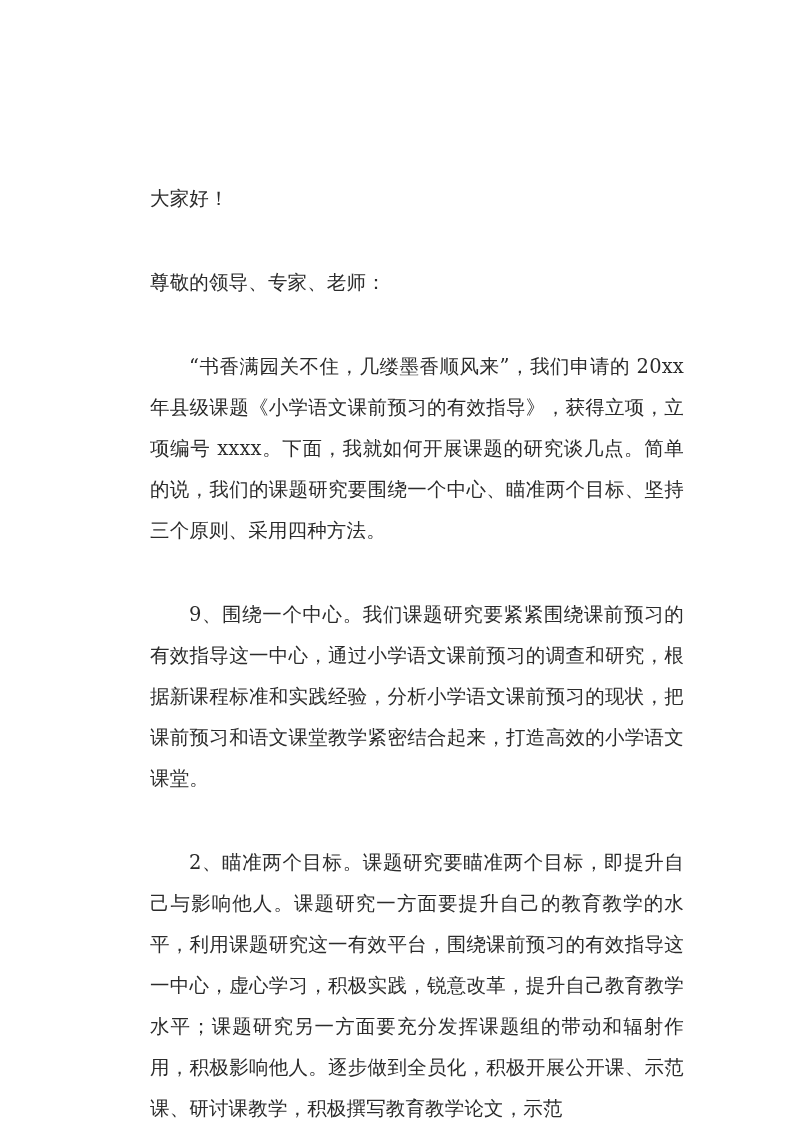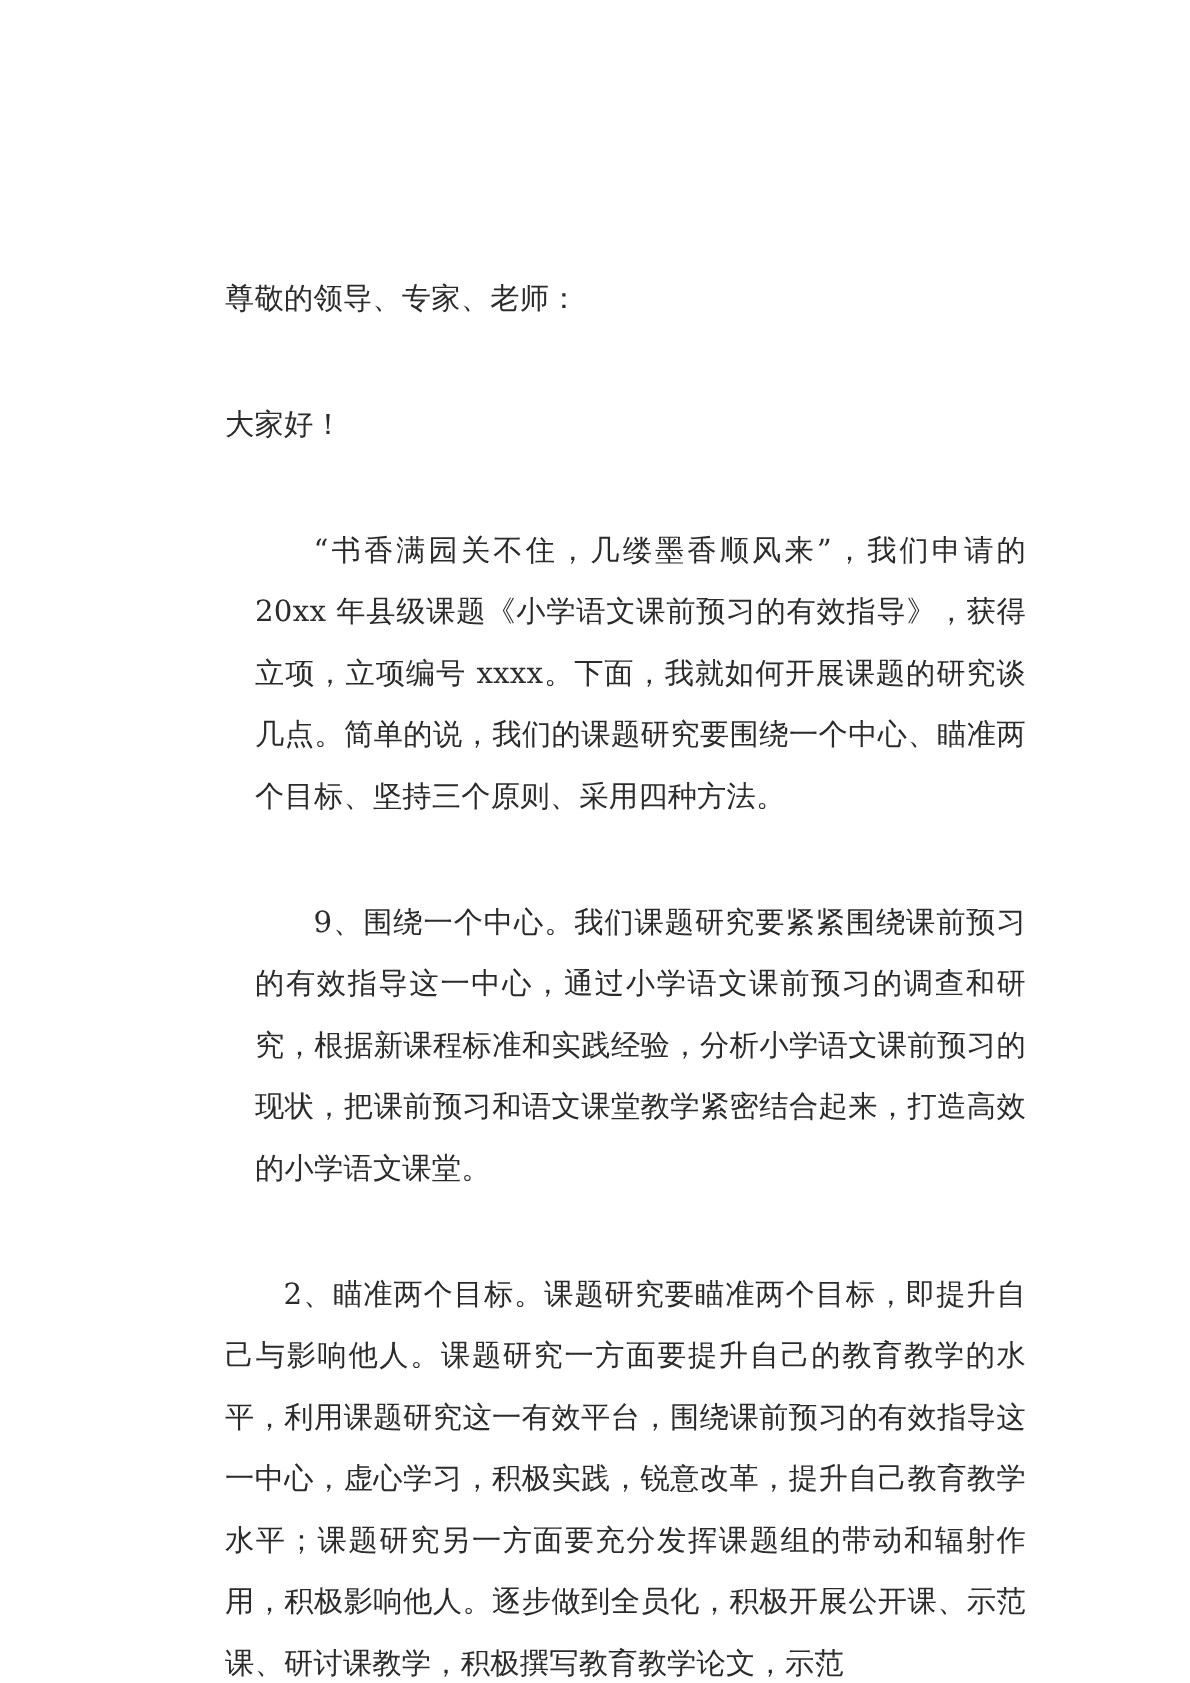--- a/index.html
+++ b/index.html
@@ -36,36 +36,36 @@
     color: #2b2b2b;
     text-align: justify;
     text-justify: inter-ideograph;
     letter-spacing: 0.15px;
     font-family: "DejaVu Serif", "Liberation Serif", serif;
     -webkit-font-smoothing: antialiased;
   }
 
   
   .gap-greeting  { margin-bottom: 43px; }
-  .gap-block     { margin-bottom: 43px; margin-left: 20px; }
+  .gap-block     { margin-bottom: 43px; }
 
   .indent2 { text-indent: 2em; }
 
   
   .numbered { text-indent: 2em; }
 </style>
 </head>
 <body>
 
 <div class="page">
   <div class="doc-body">
 
+    <p class="para gap-greeting">大家好！</p>
+
     <p class="para gap-greeting">尊敬的领导、专家、老师：</p>
-
-    <p class="para gap-greeting">大家好！</p>
 
     <p class="para indent2 gap-block">“书香满园关不住，几缕墨香顺风来”，我们申请的 20xx 年县级课题《小学语文课前预习的有效指导》，获得立项，立项编号 xxxx。下面，我就如何开展课题的研究谈几点。简单的说，我们的课题研究要围绕一个中心、瞄准两个目标、坚持三个原则、采用四种方法。</p>
 
     <p class="para numbered gap-block">9、围绕一个中心。我们课题研究要紧紧围绕课前预习的有效指导这一中心，通过小学语文课前预习的调查和研究，根据新课程标准和实践经验，分析小学语文课前预习的现状，把课前预习和语文课堂教学紧密结合起来，打造高效的小学语文课堂。</p>
 
     <p class="para numbered">2、瞄准两个目标。课题研究要瞄准两个目标，即提升自己与影响他人。课题研究一方面要提升自己的教育教学的水平，利用课题研究这一有效平台，围绕课前预习的有效指导这一中心，虚心学习，积极实践，锐意改革，提升自己教育教学水平；课题研究另一方面要充分发挥课题组的带动和辐射作用，积极影响他人。逐步做到全员化，积极开展公开课、示范课、研讨课教学，积极撰写教育教学论文，示范</p>
 
   </div>
 </div>
 

